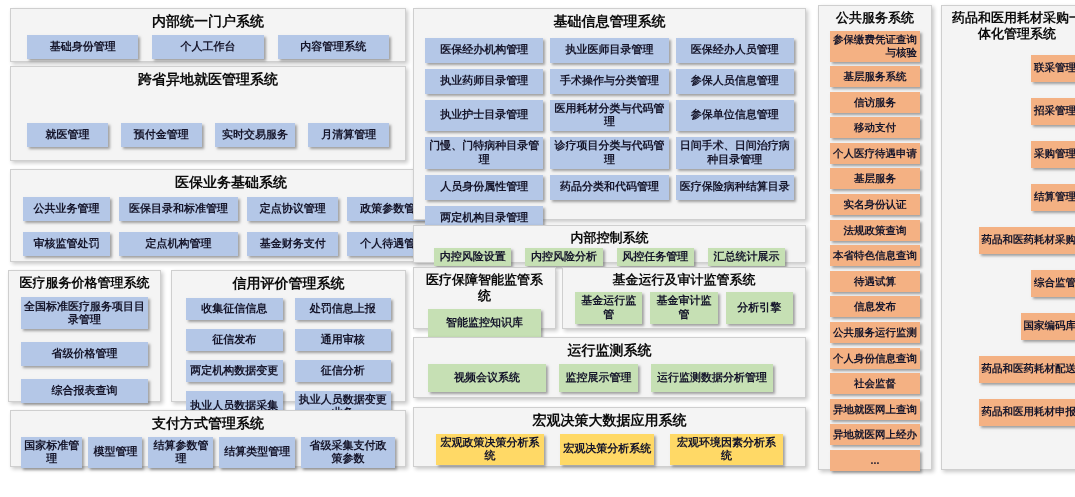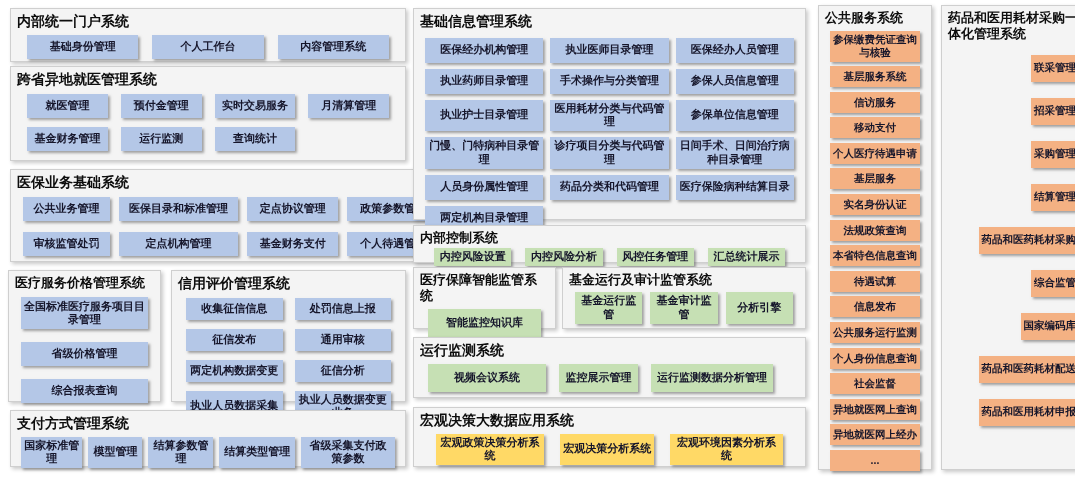--- a/index.html
+++ b/index.html
@@ -5,42 +5,42 @@
   html,body{margin:0;padding:0;background:#ffffff;}
   .canvas{
     position:relative;width:1075px;height:497px;background:#ffffff;
     font-family:"Liberation Sans","DejaVu Sans",sans-serif;overflow:hidden;
   }
   .panel{
     position:absolute;background:#f4f4f4;border:1px solid #cfcfcf;
     box-shadow:2px 2px 4px rgba(0,0,0,.22);box-sizing:border-box;padding:3px 6px;
   }
   .panel-title{
-    font-weight:bold;font-size:14px;color:#0d0d0d;
+    text-align:center;font-weight:bold;font-size:14px;color:#0d0d0d;
     line-height:1.25;margin:1px 0 4px 0;
   }
   .panel-title.sm{font-size:13px;}
   .btn{
     display:flex;align-items:center;justify-content:center;text-align:center;
     font-weight:bold;font-size:11px;color:#16162b;line-height:1.25;
     box-shadow:1.5px 2px 2.5px rgba(90,90,90,.55);padding:2px 3px;box-sizing:border-box;
     min-height:22px;
   }
   .blue{background:#b4c7e7;}
   .green{background:#c6e0b4;}
   .orange{background:#f4b183;}
   .yellow{background:#ffd966;}
 
   #p-portal{left:10px;top:8px;width:396px;height:54px;}
   #p-portal .grid{display:grid;grid-template-columns:repeat(3,1fr);gap:14px;padding:0 10px;}
   #p-portal .btn{min-height:24px;}
 
   #p-cross{left:10px;top:66px;width:396px;height:95px;}
   #p-cross .grid{display:grid;grid-template-columns:repeat(4,1fr);gap:9px 13px;padding:1px 10px;}
-  #p-cross .btn{min-height:24px;}
+  #p-cross .btn{min-height:24px;margin-top:29px;}
 
   #p-basic-biz{left:10px;top:169px;width:442px;height:93px;}
   #p-basic-biz .grid{display:grid;grid-template-columns:.95fr 1.3fr 1fr 1fr;gap:11px 9px;padding:1px 6px;}
   #p-basic-biz .btn{min-height:24px;}
 
   #p-price{left:8px;top:270px;width:153px;height:132px;}
   #p-price .col{display:flex;flex-direction:column;gap:13px;padding:2px 6px;}
   #p-price .btn{min-height:24px;}
   #p-price .btn:first-child{min-height:32px;}
 
@@ -73,21 +73,21 @@
   #p-monitor .grid{display:grid;grid-template-columns:1.5fr 1fr 1.55fr;gap:13px;padding:0 26px 0 8px;}
   #p-monitor .btn{min-height:28px;}
 
   #p-macro{left:413px;top:407px;width:393px;height:60px;}
   #p-macro .grid{display:grid;grid-template-columns:1.15fr 1fr 1.2fr;gap:16px;padding:0 16px;}
   #p-macro .btn{min-height:30px;}
 
   #p-public{left:818px;top:5px;width:114px;height:465px;}
   #p-public .col{display:flex;flex-direction:column;gap:4.6px;padding:1px 5px;}
   #p-public .btn{min-height:21px;font-size:10.5px;}
-  #p-public .btn:first-child{min-height:30px;}
+  #p-public .btn:first-child{min-height:30px;text-align:right;}
 
   #p-procure{left:941px;top:5px;width:152px;height:465px;}
   #p-procure .col{display:flex;flex-direction:column;gap:16px;padding:8px 7px;align-items:flex-end;}
   #p-procure .btn{min-height:27px;font-size:10.5px;}
 </style>
 </head>
 <body>
 
 <div class="canvas">
 

